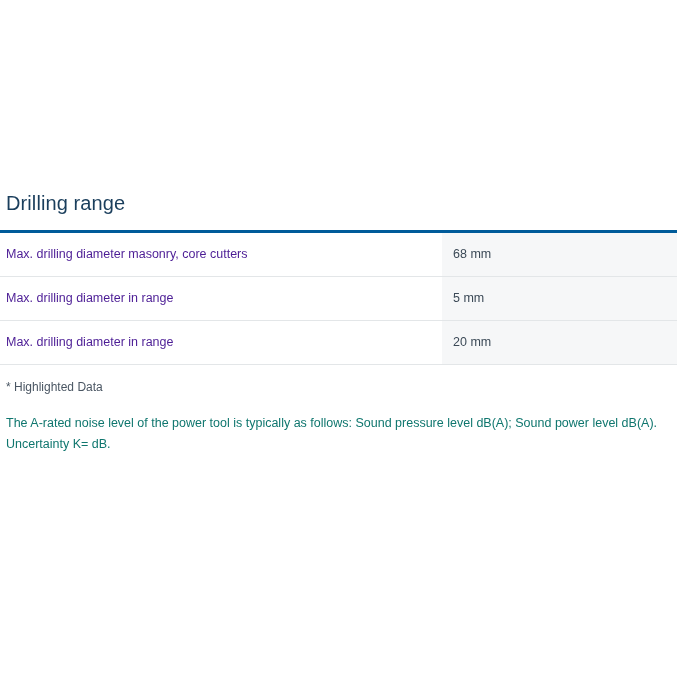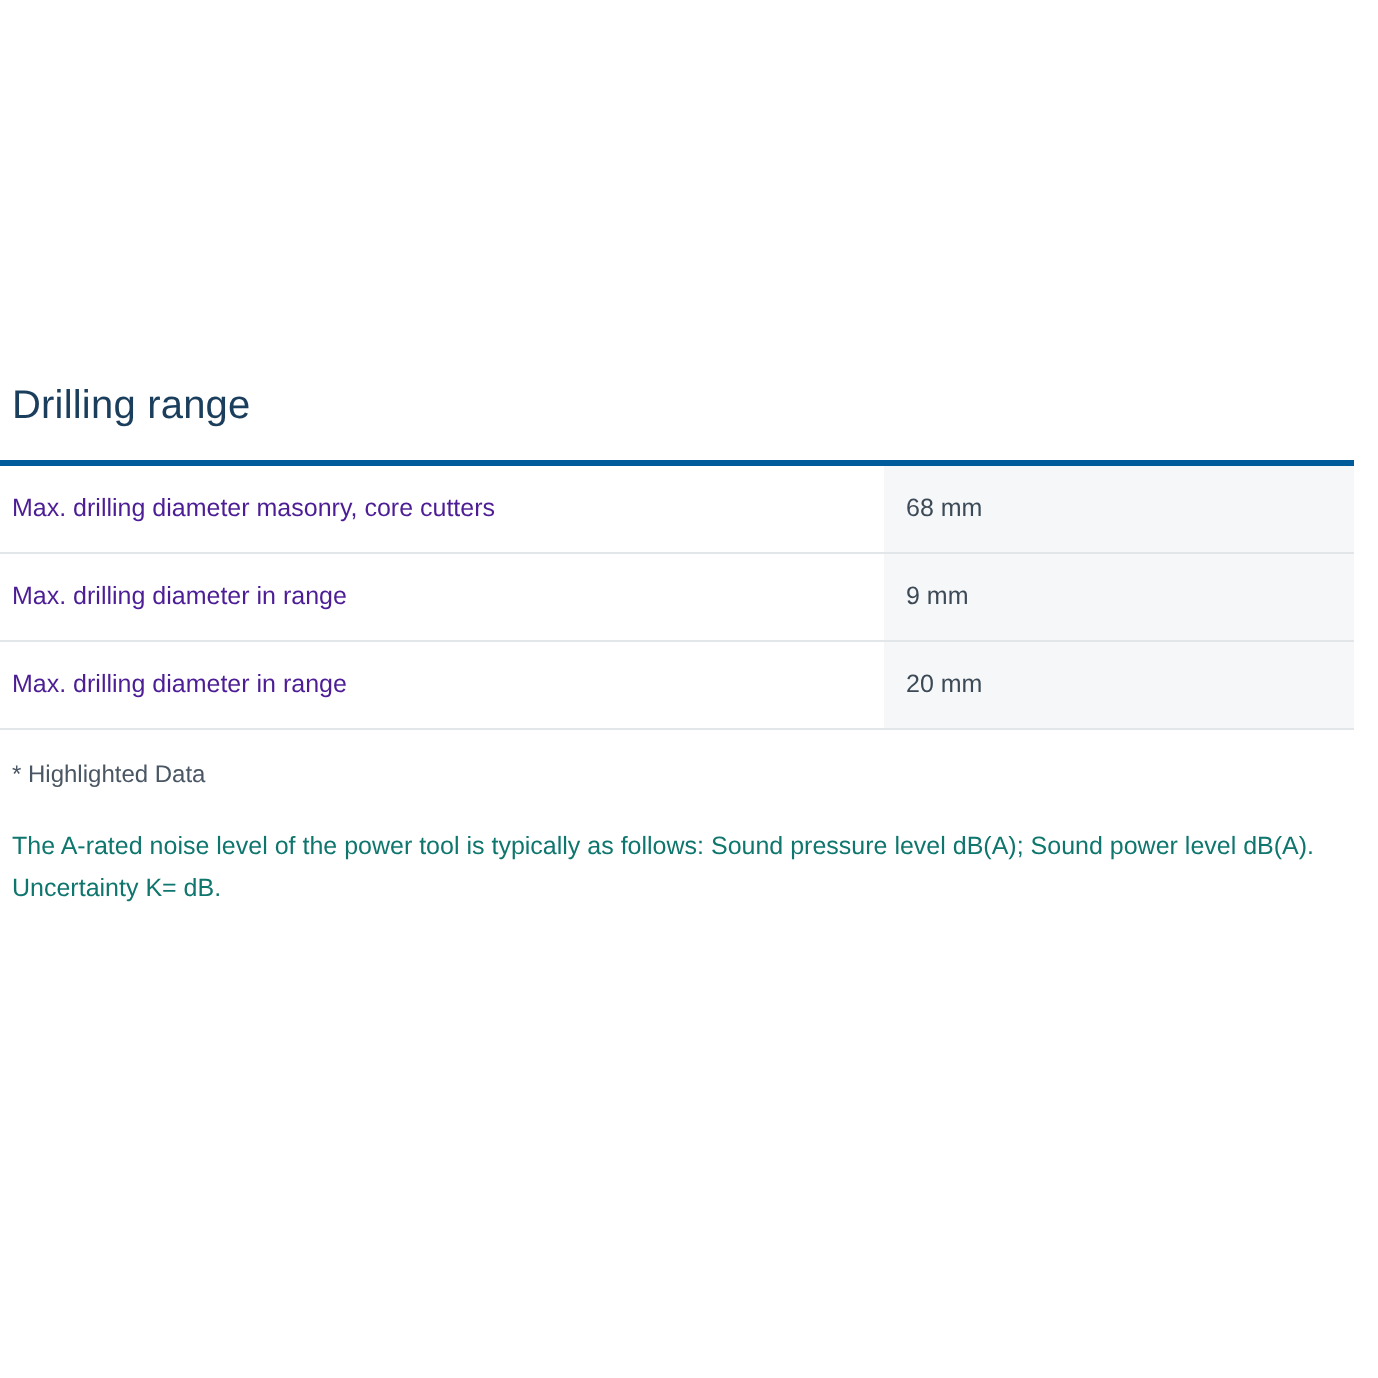--- a/index.html
+++ b/index.html
@@ -91,21 +91,21 @@
     <h2 class="section-title">Drilling range</h2>
 
     <table class="spec-table" style="border-top-color: rgb(0, 91, 154);">
       <tbody>
         <tr>
           <td class="label">Max. drilling diameter masonry, core cutters</td>
           <td class="value">68 mm</td>
         </tr>
         <tr>
           <td class="label">Max. drilling diameter in range</td>
-          <td class="value">9 mm</td>
+          <td class="value">5 mm</td>
         </tr>
         <tr>
           <td class="label">Max. drilling diameter in range</td>
           <td class="value">20 mm</td>
         </tr>
       </tbody>
     </table>
   </div>
 
   <div class="notes">

